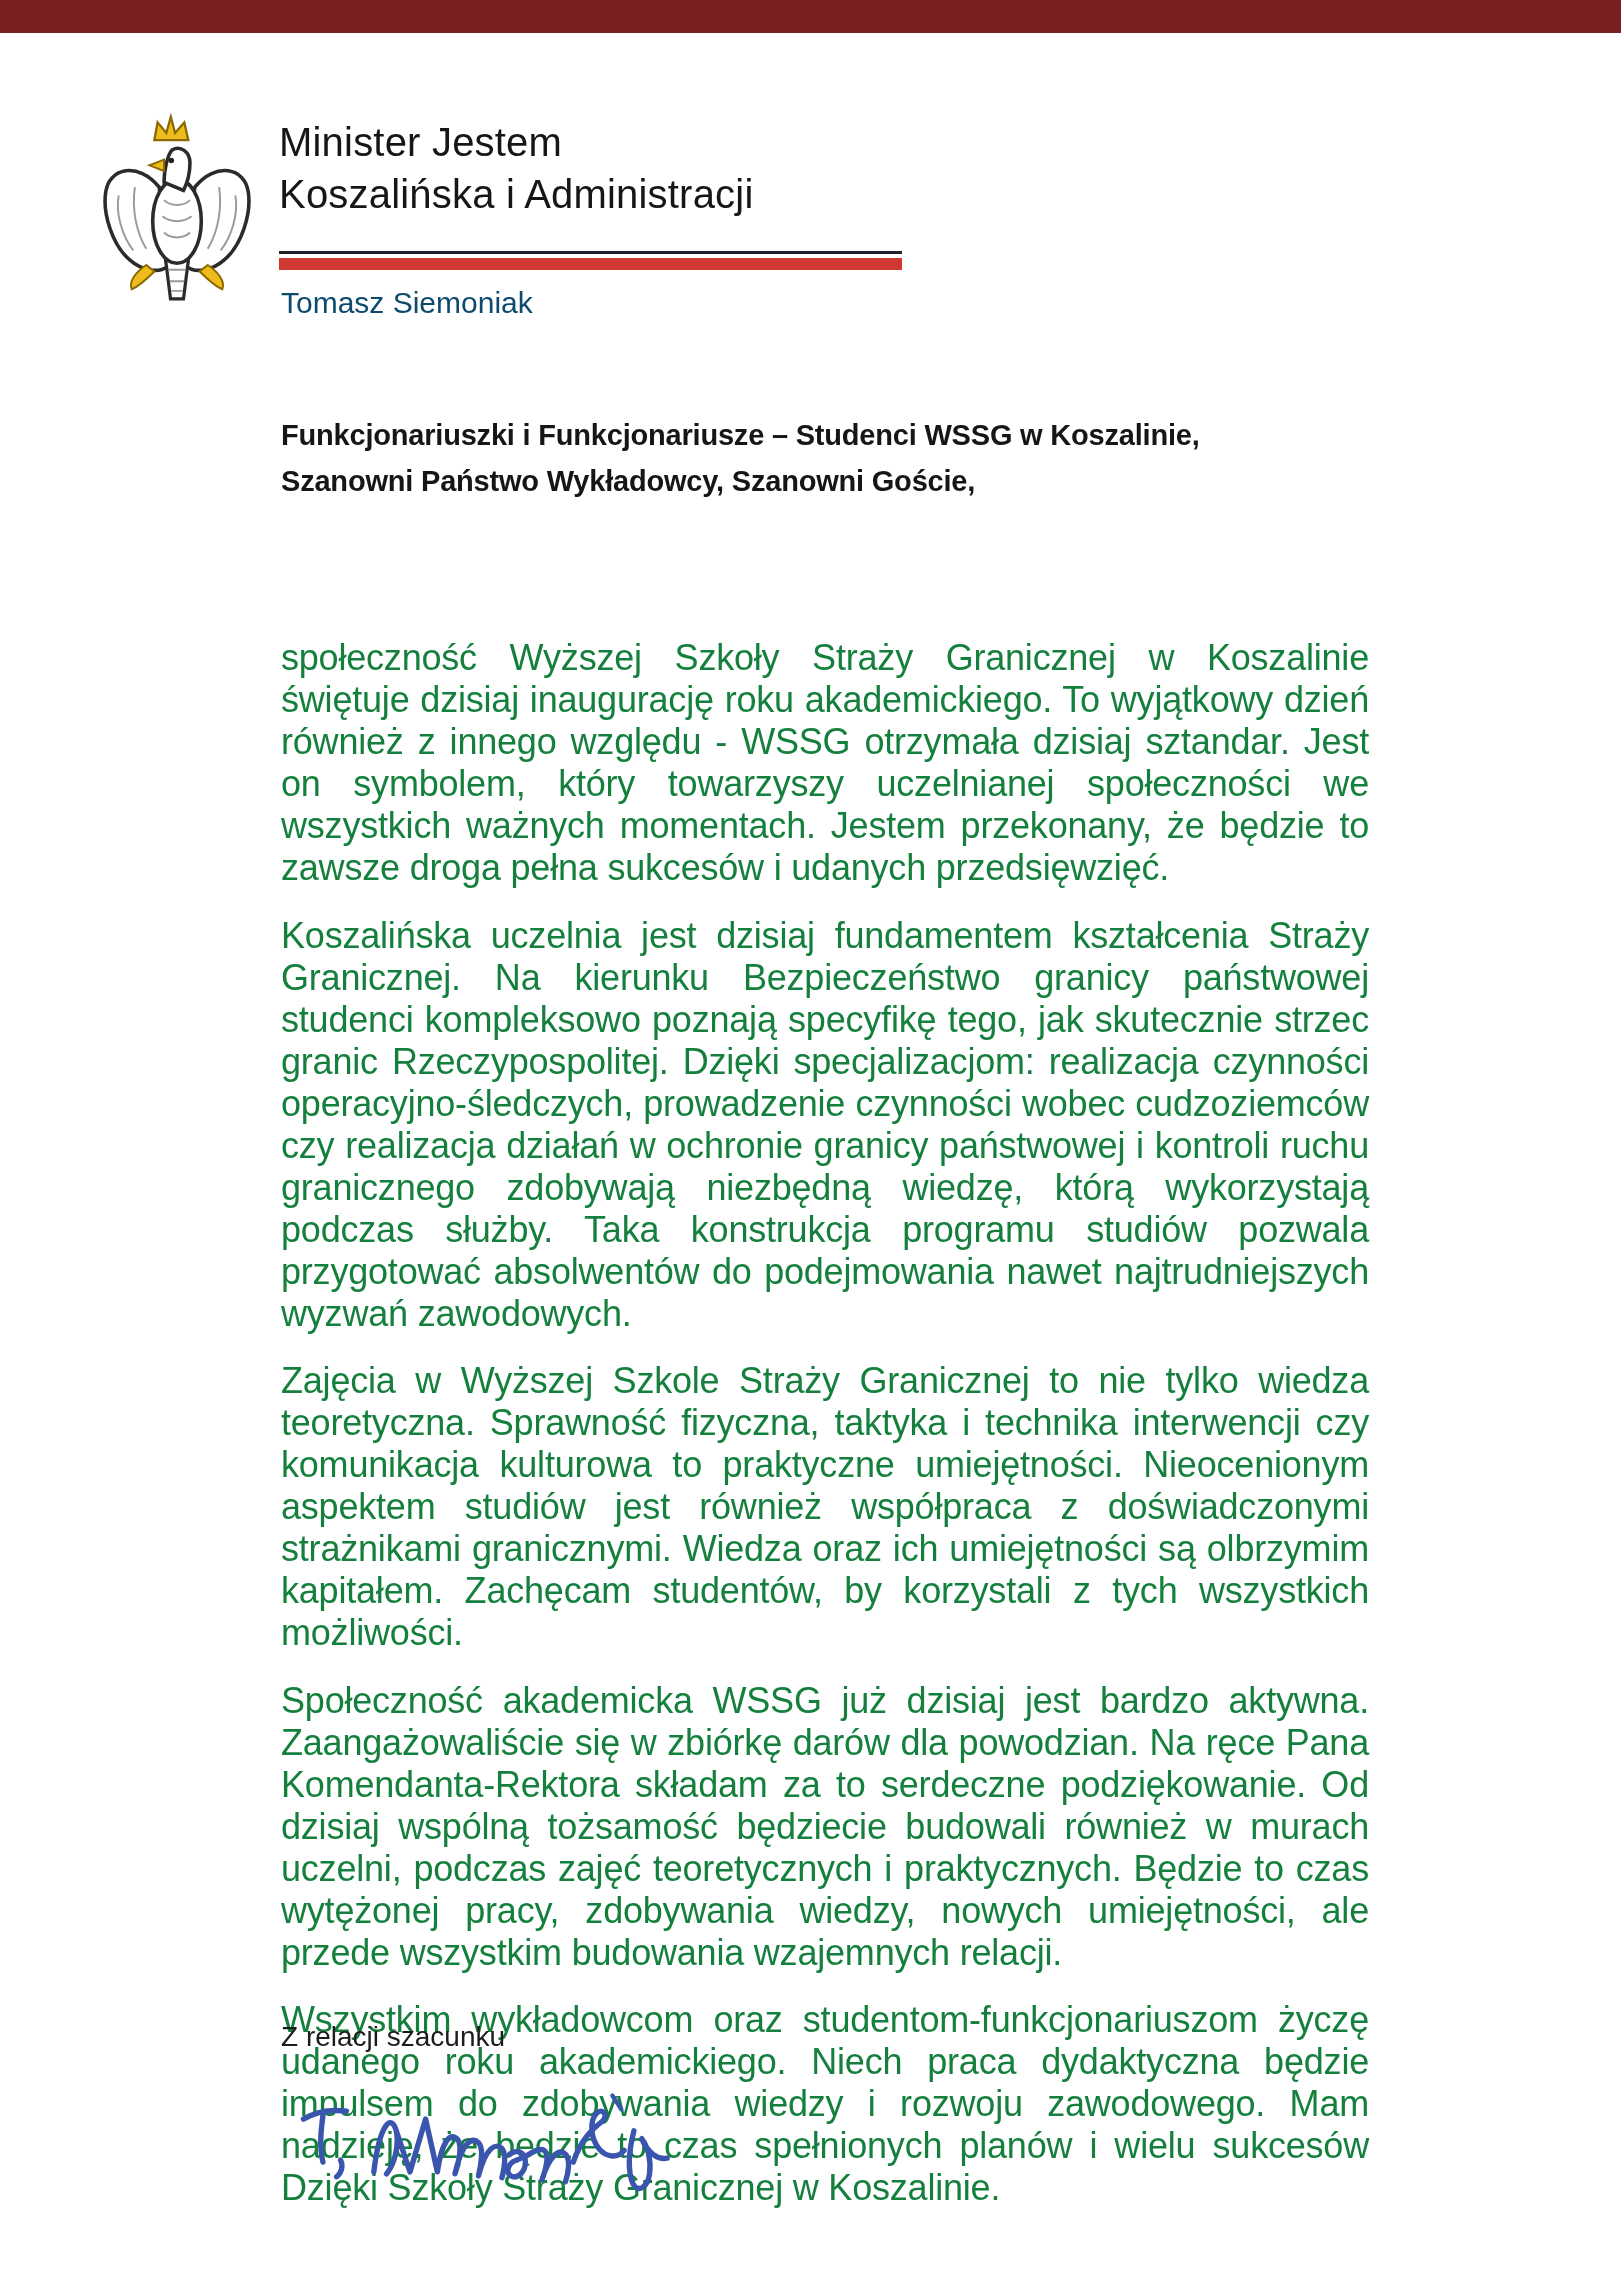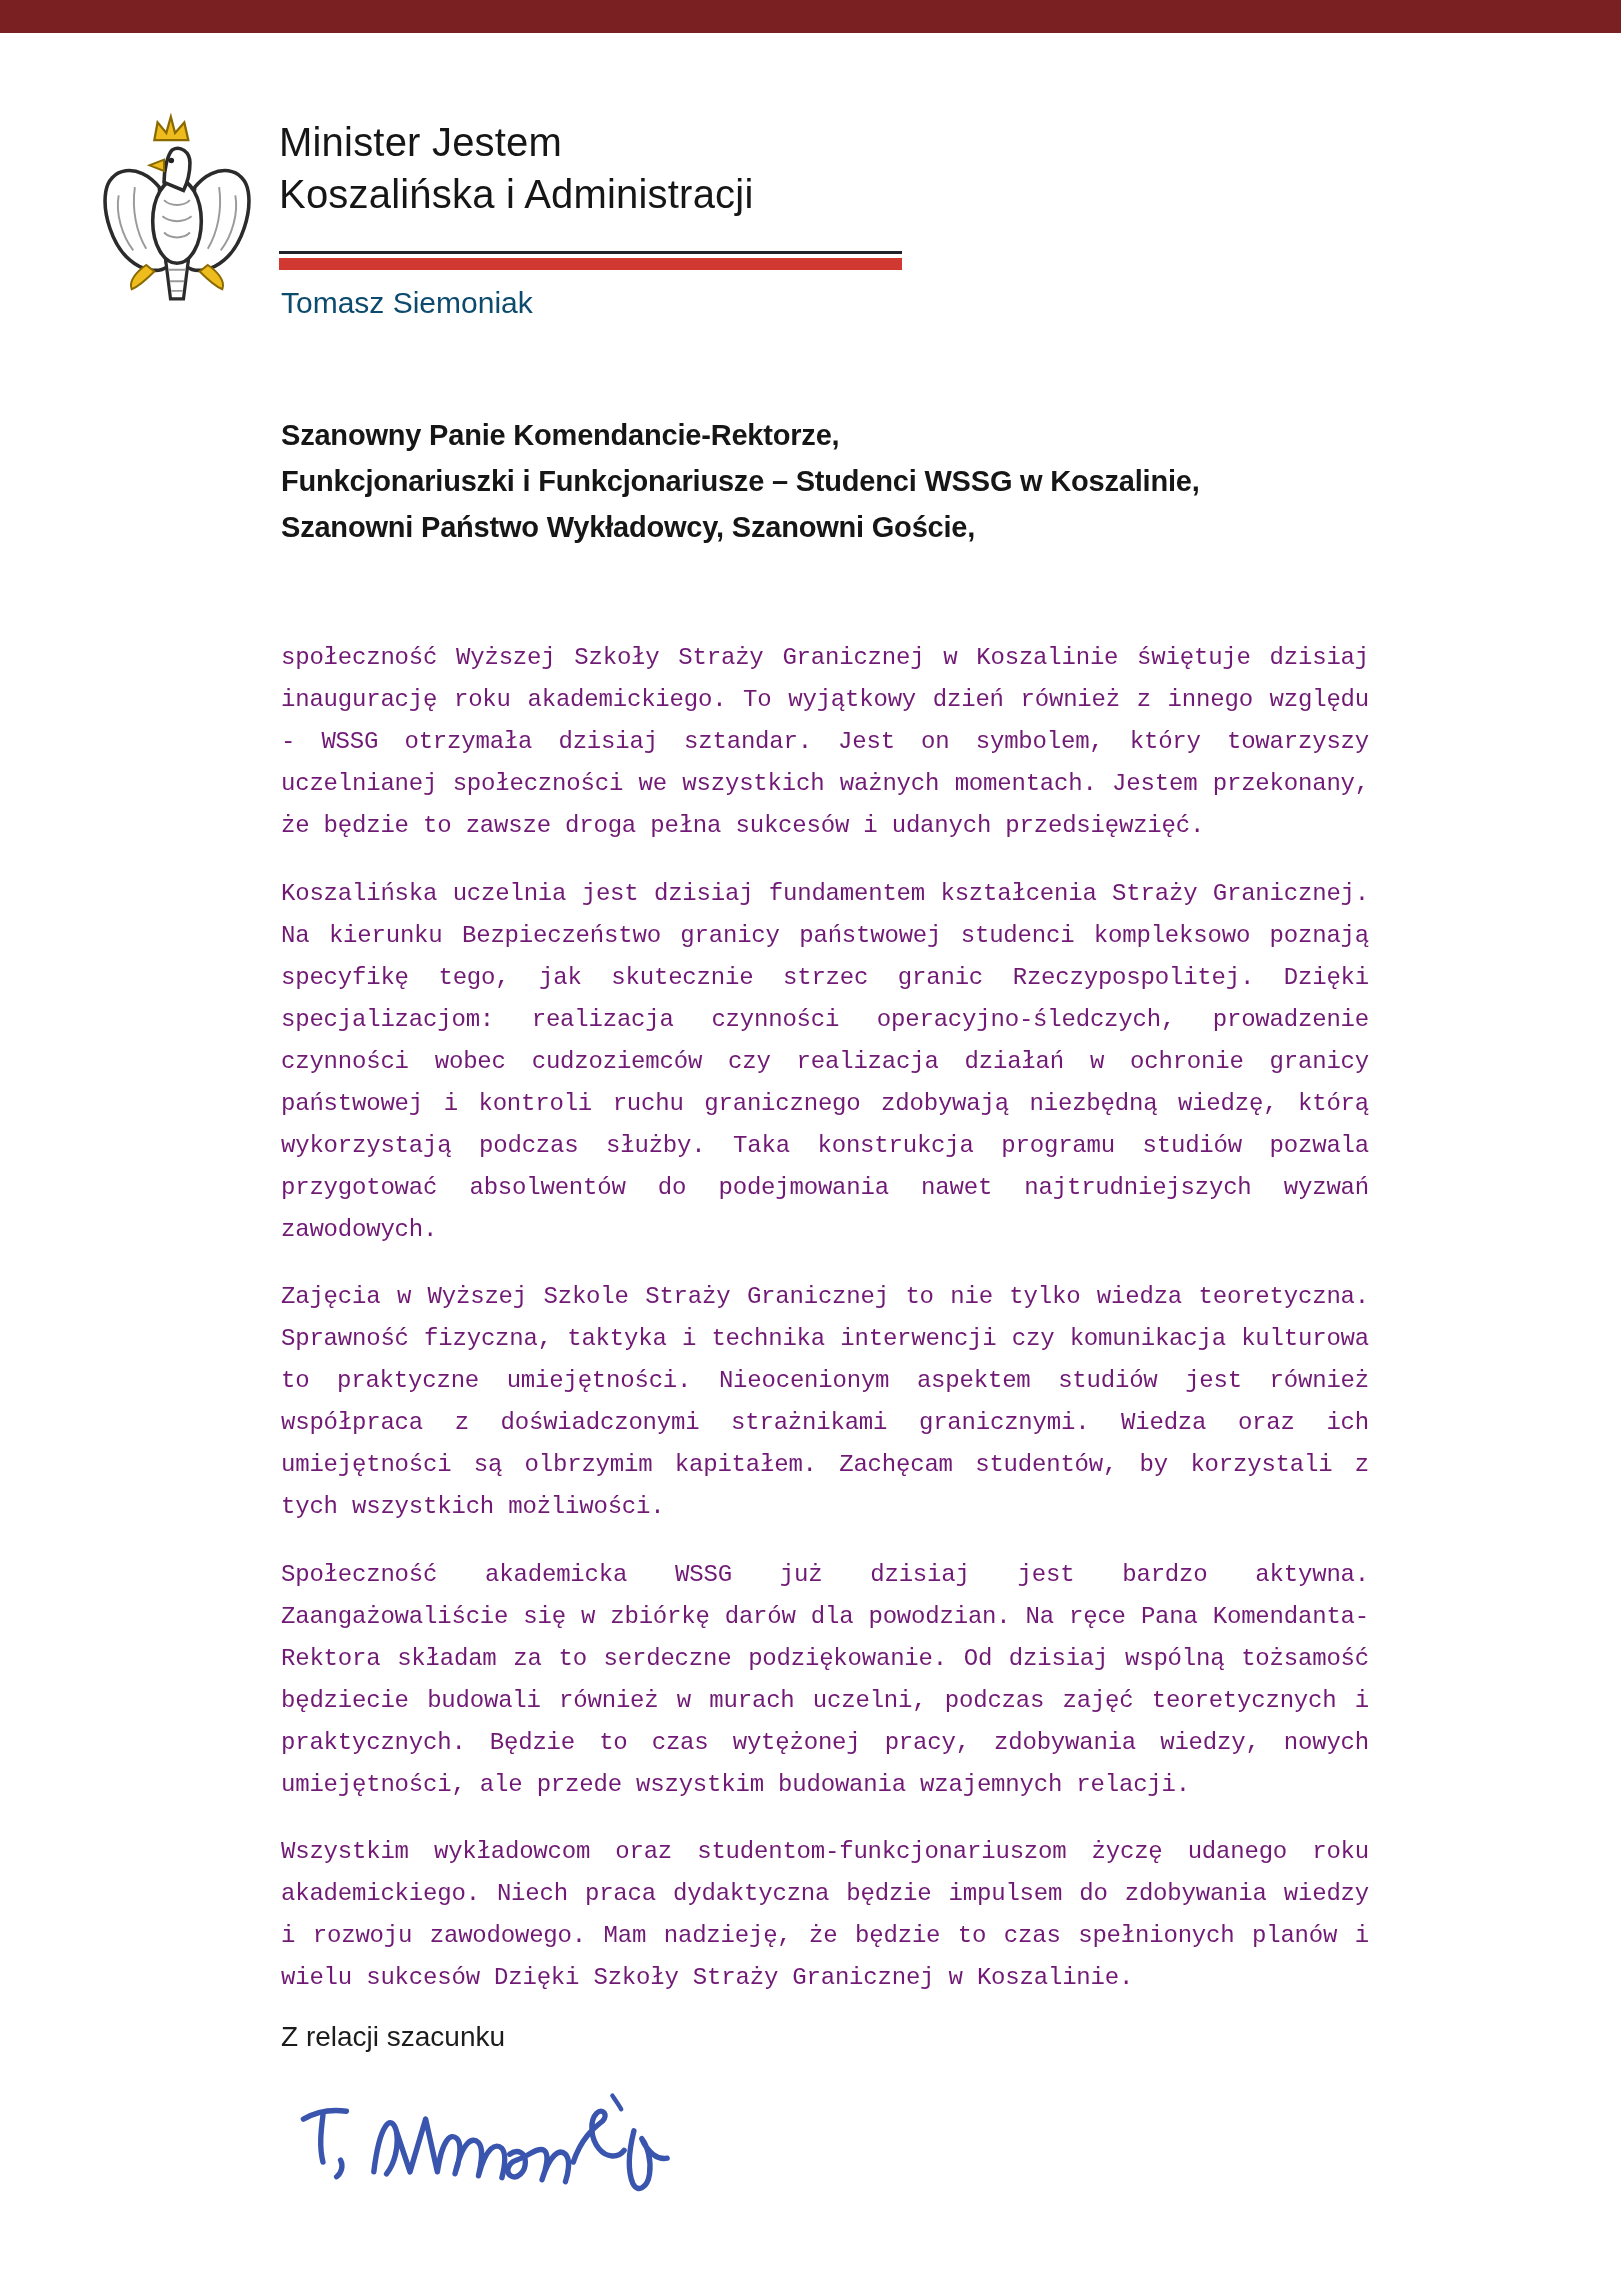--- a/index.html
+++ b/index.html
@@ -52,25 +52,24 @@
     font-size: 29px;
     line-height: 46px;
     font-weight: bold;
     color: #161616;
     letter-spacing: -0.2px;
   }
   .body-text {
     position: absolute;
     left: 281px; top: 637px;
     width: 1088px;
-    font-size: 24px;
+    font-size: 36px;
     line-height: 42px;
     letter-spacing: -0.2px;
-    color: #701a75;
-    font-family: Liberation Mono, monospace;
+    color: #15803d;
   }
   .body-text p {
     margin: 0 0 25.5px 0;
     text-align: justify;
   }
   .valediction {
     position: absolute;
     left: 281px; top: 2021px;
     font-size: 28px;
     color: #1c1c1c;
@@ -120,21 +119,20 @@
 
   <div class="divider">
     <div class="black-line"></div>
     <div class="gap"></div>
     <div class="red-line"></div>
   </div>
 
   <div class="official-name">Tomasz Siemoniak</div>
 
   <div class="salutation">
-    <div>Szanowny Panie Komendancie-Rektorze,</div>
     <div>Funkcjonariuszki i Funkcjonariusze – Studenci WSSG w Koszalinie,</div>
     <div>Szanowni Państwo Wykładowcy, Szanowni Goście,</div>
   </div>
 
   <div class="body-text">
     <p>społeczność Wyższej Szkoły Straży Granicznej w Koszalinie świętuje dzisiaj inaugurację roku akademickiego. To wyjątkowy dzień również z innego względu - WSSG otrzymała dzisiaj sztandar. Jest on symbolem, który towarzyszy uczelnianej społeczności we wszystkich ważnych momentach. Jestem przekonany, że będzie to zawsze droga pełna sukcesów i udanych przedsięwzięć.</p>
     <p>Koszalińska uczelnia jest dzisiaj fundamentem kształcenia Straży Granicznej. Na kierunku Bezpieczeństwo granicy państwowej studenci kompleksowo poznają specyfikę tego, jak skutecznie strzec granic Rzeczypospolitej. Dzięki specjalizacjom: realizacja czynności operacyjno-śledczych, prowadzenie czynności wobec cudzoziemców czy realizacja działań w ochronie granicy państwowej i kontroli ruchu granicznego zdobywają niezbędną wiedzę, którą wykorzystają podczas służby. Taka konstrukcja programu studiów pozwala przygotować absolwentów do podejmowania nawet najtrudniejszych wyzwań zawodowych.</p>
     <p>Zajęcia w Wyższej Szkole Straży Granicznej to nie tylko wiedza teoretyczna. Sprawność fizyczna, taktyka i technika interwencji czy komunikacja kulturowa to praktyczne umiejętności. Nieocenionym aspektem studiów jest również współpraca z doświadczonymi strażnikami granicznymi. Wiedza oraz ich umiejętności są olbrzymim kapitałem. Zachęcam studentów, by korzystali z tych wszystkich możliwości.</p>
     <p>Społeczność akademicka WSSG już dzisiaj jest bardzo aktywna. Zaangażowaliście się w zbiórkę darów dla powodzian. Na ręce Pana Komendanta-Rektora składam za to serdeczne podziękowanie. Od dzisiaj wspólną tożsamość będziecie budowali również w murach uczelni, podczas zajęć teoretycznych i praktycznych. Będzie to czas wytężonej pracy, zdobywania wiedzy, nowych umiejętności, ale przede wszystkim budowania wzajemnych relacji.</p>
     <p>Wszystkim wykładowcom oraz studentom-funkcjonariuszom życzę udanego roku akademickiego. Niech praca dydaktyczna będzie impulsem do zdobywania wiedzy i rozwoju zawodowego. Mam nadzieję, że będzie to czas spełnionych planów i wielu sukcesów Dzięki Szkoły Straży Granicznej w Koszalinie.</p>

